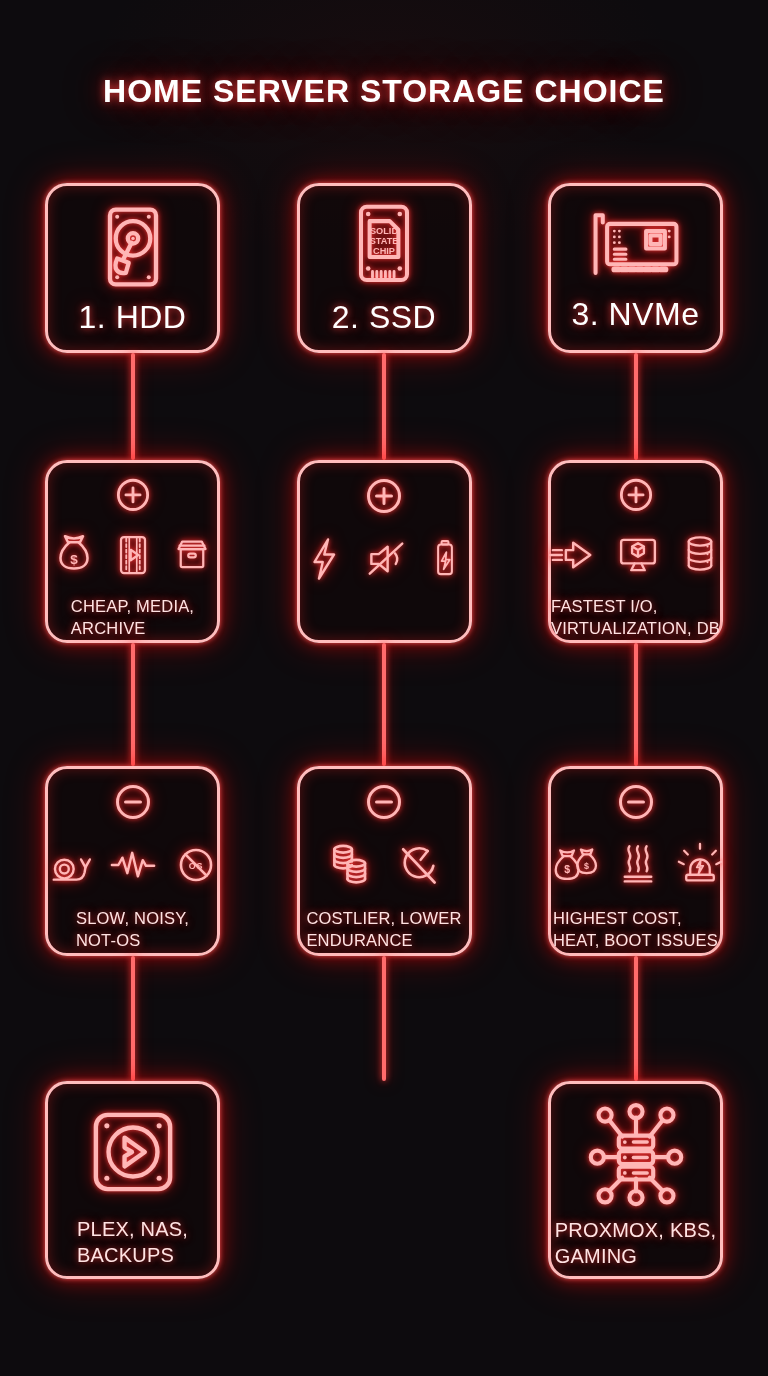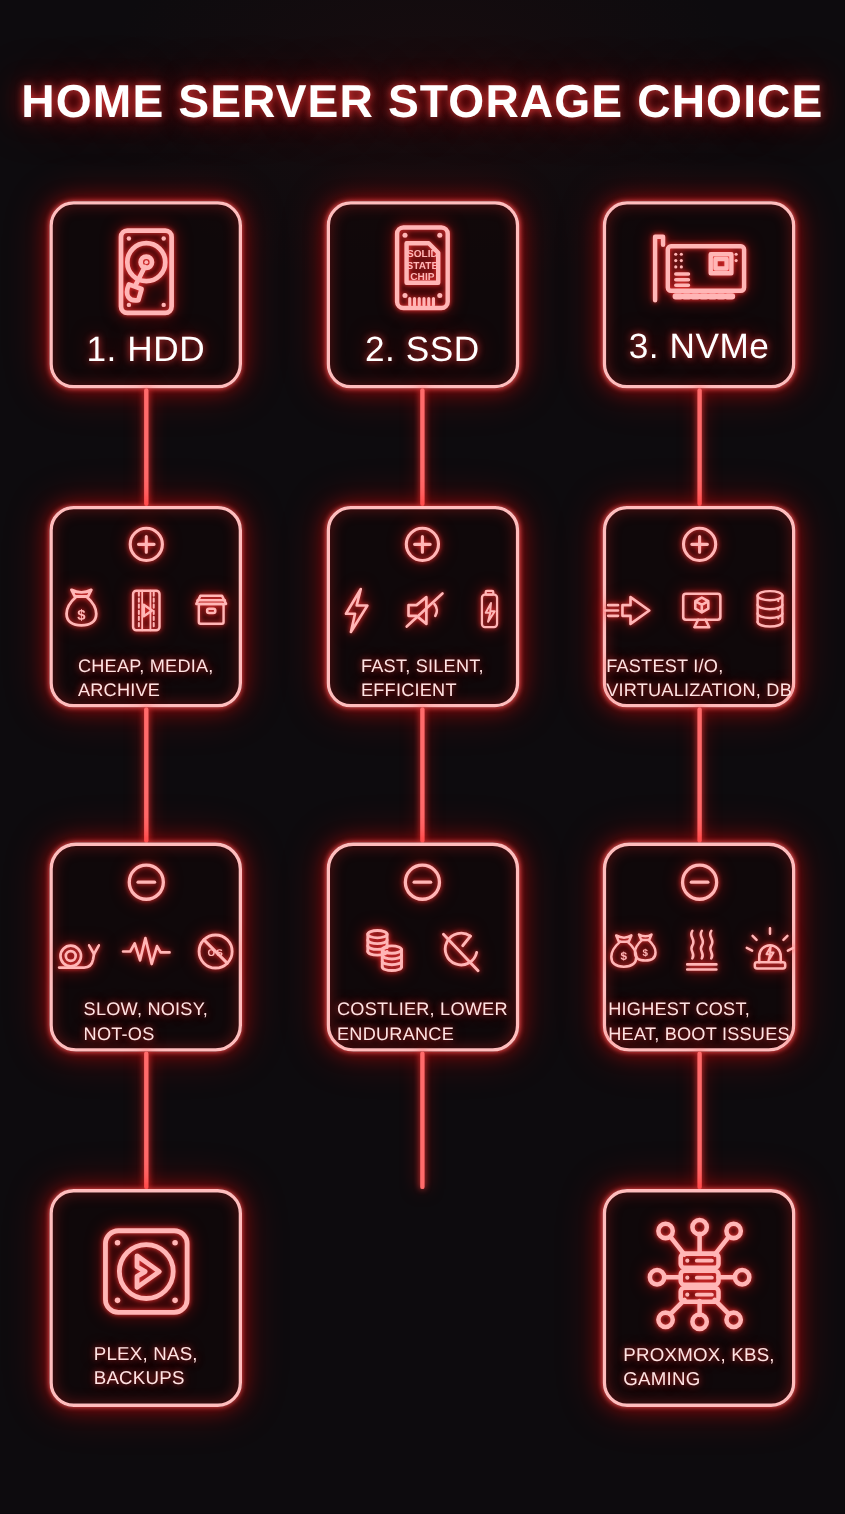--- a/index.html
+++ b/index.html
@@ -3,48 +3,48 @@
 <meta charset="utf-8">
 <style>
   html,body{margin:0;padding:0;background:#0d0b0e;}
   body{width:768px;height:1376px;overflow:hidden;font-family:"Liberation Sans",sans-serif;position:relative;}
 
   .poster{width:768px;height:1376px;background:
     radial-gradient(ellipse 420px 260px at 50% 6%, rgba(120,20,20,.10), transparent 70%),
     #0d0b0e;}
 
   .title-wrap{height:183px;display:flex;align-items:center;justify-content:center;}
-  .title{color:#fff;font-size:42px;font-weight:700;letter-spacing:1px;white-space:nowrap;
+  .title{color:#fff;font-size:32px;font-weight:700;letter-spacing:1px;white-space:nowrap;
     text-shadow:0 0 8px rgba(255,70,70,.85),0 0 22px rgba(255,0,0,.55),0 0 48px rgba(255,0,0,.35);}
 
   .columns{display:flex;justify-content:space-between;padding:0 45px;}
   .column{width:175px;display:flex;flex-direction:column;align-items:center;}
 
   .box{box-sizing:border-box;width:175px;border:3px solid #ffbdbd;border-radius:22px;
     background:rgba(18,7,8,.55);
     display:flex;flex-direction:column;align-items:center;
     box-shadow:0 0 5px rgba(255,90,90,.85),0 0 18px rgba(255,10,10,.5),0 0 42px rgba(255,0,0,.28),inset 0 0 14px rgba(255,40,40,.32);}
   .type-box{height:170px;justify-content:center;}
   .pros-box{height:183px;padding-top:13px;}
-  .cons-box{height:190px;padding-top:13px;border-radius:24px;}
+  .cons-box{height:190px;padding-top:13px;}
   .use-box{height:198px;justify-content:center;padding-top:6px;}
 
   .connector{width:4px;background:#ff6b6b;border-radius:2px;
     box-shadow:0 0 6px rgba(255,60,60,.9),0 0 16px rgba(255,0,0,.55);}
   .c1{height:107px;} .c2{height:123px;} .c3{height:125px;}
 
   .type-label{margin-top:6px;color:#fff;font-size:32px;font-weight:400;letter-spacing:.5px;
     text-shadow:0 0 7px rgba(255,70,70,.8),0 0 18px rgba(255,0,0,.5);}
 
   .icon-row{display:flex;align-items:center;justify-content:center;gap:11px;margin-top:14px;height:58px;}
 
   .box-text{margin-top:14px;color:#ffe3e3;font-size:16.5px;line-height:1.32;letter-spacing:.2px;
     text-align:left;white-space:pre-line;
     text-shadow:0 0 6px rgba(255,60,60,.7),0 0 14px rgba(255,0,0,.35);}
-  .use-text{margin-top:10px;font-size:17px;}
+  .use-text{margin-top:10px;font-size:20px;}
 
   svg.neon{stroke:#ffb6b6;fill:none;stroke-linecap:round;stroke-linejoin:round;
     filter:drop-shadow(0 0 2.5px rgba(255,60,60,.95)) drop-shadow(0 0 7px rgba(255,0,0,.5));}
   svg.neon .f{fill:#ffb6b6;stroke:none;}
   svg.neon text{fill:#ffb6b6;stroke:none;font-family:"Liberation Sans",sans-serif;font-weight:700;}
 </style>
 </head>
 <body>
 
 <div class="poster">
@@ -183,22 +183,20 @@
             <path d="M14 26 h9 l11 -9 v30 l-11 -9 h-9 z"></path>
             <path d="M43 25 a11 11 0 0 1 1 13"></path>
             <path d="M12 50 L52 13"></path>
           </svg>
           <svg class="neon" width="44" height="48" viewBox="0 0 64 64" stroke-width="3">
             <rect x="27" y="6" width="10" height="5" rx="1.5"></rect>
             <rect x="22" y="11" width="20" height="43" rx="4"></rect>
             <path d="M34 22 l-7 13 h6 l-3 12 9 -14 h-6 z" stroke-width="2.6"></path>
           </svg>
         </div>
-        <div class="box-text">FAST, SILENT,
-EFFICIENT</div>
       </div>
 
       <div class="connector c2"></div>
 
       <div class="box cons-box">
         <svg class="neon" width="40" height="40" viewBox="0 0 40 40" stroke-width="3">
           <circle cx="20" cy="20" r="15.5"></circle>
             <path d="M12.5 20 h15"></path>
         </svg>
         <div class="icon-row">

